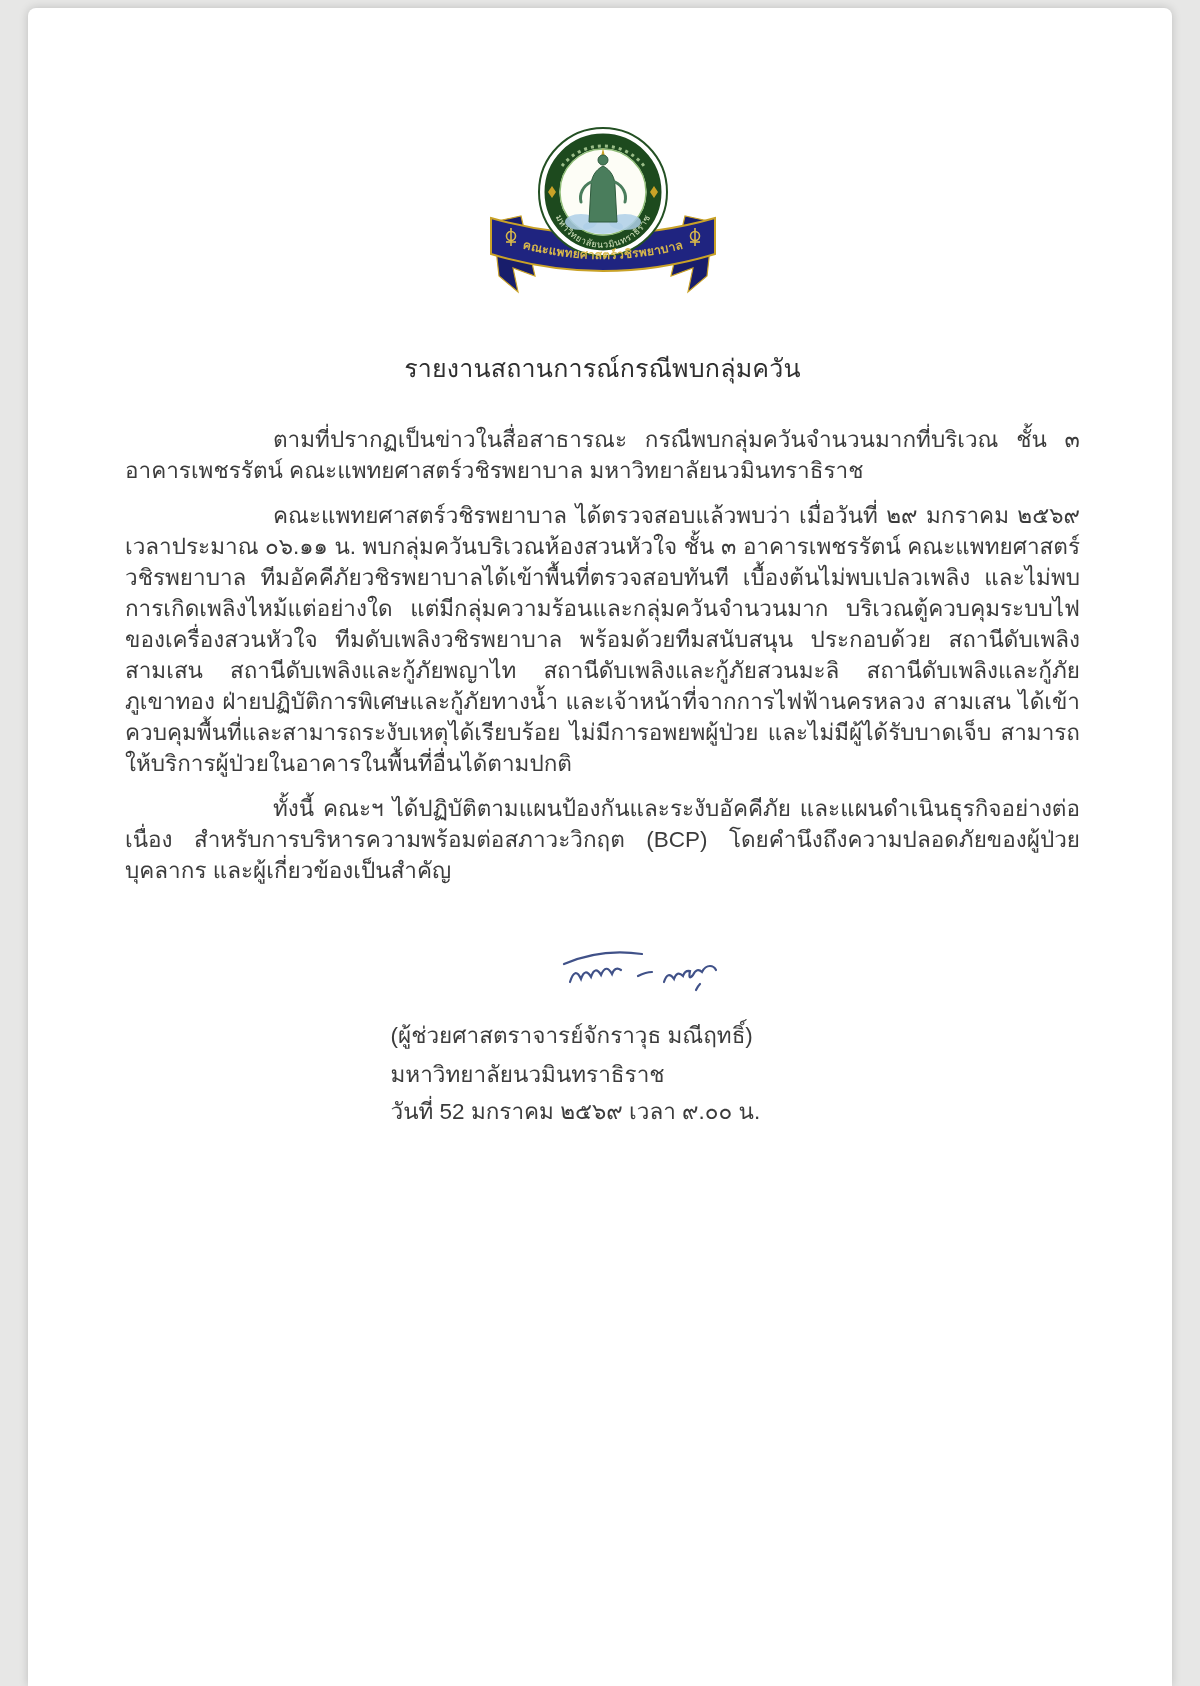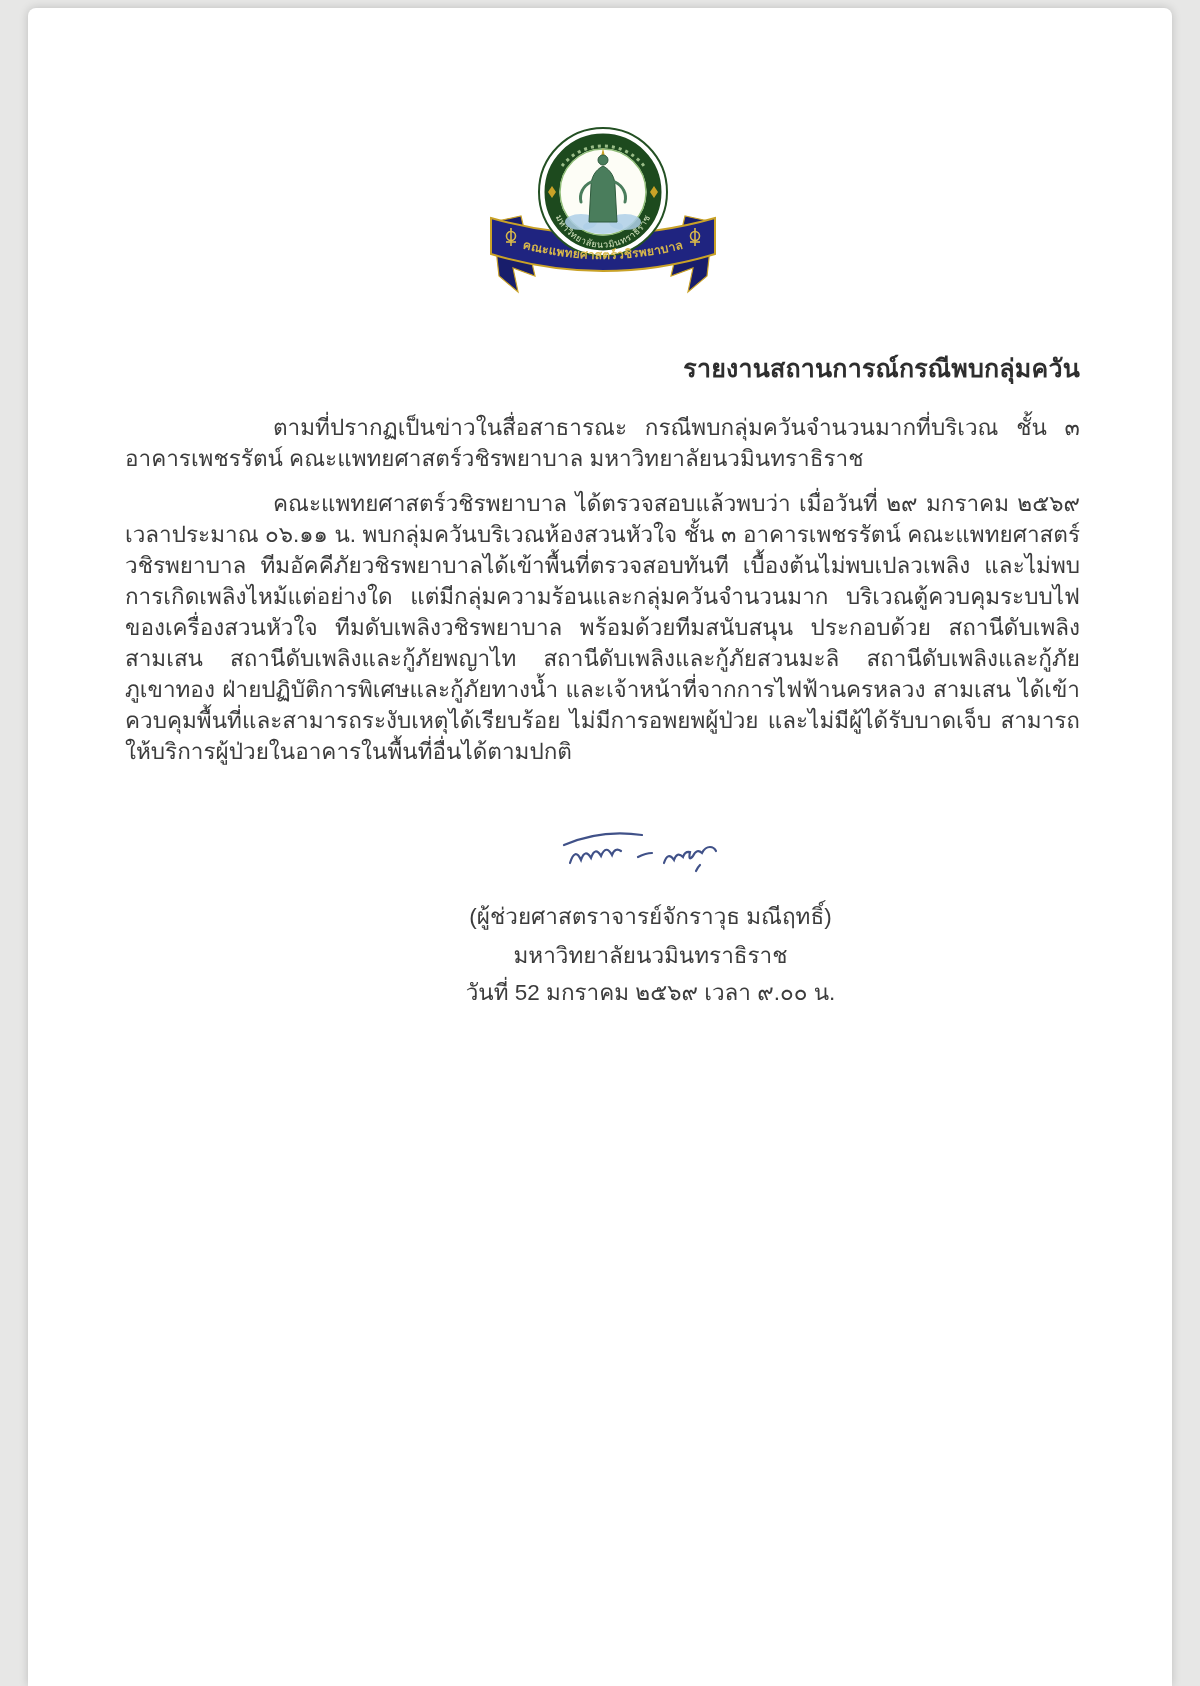--- a/index.html
+++ b/index.html
@@ -7,33 +7,33 @@
   .canvas{position:relative;width:1200px;height:1686px;background:#e7e7e6;overflow:hidden;}
   .page{
     position:absolute;left:28px;top:8px;width:1144px;height:1678px;
     background:#ffffff;border-radius:8px 8px 0 0;
     box-shadow:0 0 10px rgba(0,0,0,.18);
     box-sizing:border-box;
     padding:118px 92px 0 97px;
   }
   .logo-wrap{width:252px;margin:0 auto;}
   .doc-title{
-    text-align:right;font-size:25px;font-weight:bold;color:#2e2e2e;
+    text-align:center;font-size:25px;font-weight:normal;color:#2e2e2e;
     margin:30px 0 0 0;letter-spacing:.2px;
   }
   .body-text{margin:0 auto;color:#3c3c3c;}
   .para{
     font-size:22.5px;line-height:31px;margin:14px 0 0 0;
     text-indent:148px;text-align:justify;text-justify:inter-cluster;
     color:#3c3c3c;
   }
-  .para.first{margin-top:24px;}
+  .para.first{margin-top:36px;}
   .sig-block{
     width:520px;margin:52px auto 12px auto;transform:translateX(48px);
-    text-align:center;color:#3c3c3c;
+    text-align:left;color:#3c3c3c;
   }
   .sig-img{display:block;margin:0 auto 6px auto;}
   .sig-line{font-size:22.5px;line-height:37px;}
   .sig-name{line-height:40px;}
 </style>
 </head>
 <body>
 
 <div class="canvas">
   <div class="page">
@@ -97,20 +97,21 @@
           <textPath href="#ribbonTextPath" startOffset="50%" text-anchor="middle">คณะแพทยศาสตร์วชิรพยาบาล</textPath>
         </text>
       </svg>
     </div>
 
     <div class="doc-title">รายงานสถานการณ์กรณีพบกลุ่มควัน</div>
 
     <div class="body-text">
       <p class="para first">ตามที่ปรากฏเป็นข่าวในสื่อสาธารณะ กรณีพบกลุ่มควันจำนวนมากที่บริเวณ ชั้น ๓ อาคารเพชรรัตน์ คณะแพทยศาสตร์วชิรพยาบาล มหาวิทยาลัยนวมินทราธิราช</p>
       <p class="para">คณะแพทยศาสตร์วชิรพยาบาล ได้ตรวจสอบแล้วพบว่า เมื่อวันที่ ๒๙ มกราคม ๒๕๖๙ เวลาประมาณ ๐๖.๑๑ น. พบกลุ่มควันบริเวณห้องสวนหัวใจ ชั้น ๓ อาคารเพชรรัตน์ คณะแพทยศาสตร์วชิรพยาบาล ทีมอัคคีภัยวชิรพยาบาลได้เข้าพื้นที่ตรวจสอบทันที เบื้องต้นไม่พบเปลวเพลิง และไม่พบการเกิดเพลิงไหม้แต่อย่างใด แต่มีกลุ่มความร้อนและกลุ่มควันจำนวนมาก บริเวณตู้ควบคุมระบบไฟของเครื่องสวนหัวใจ ทีมดับเพลิงวชิรพยาบาล พร้อมด้วยทีมสนับสนุน ประกอบด้วย สถานีดับเพลิงสามเสน สถานีดับเพลิงและกู้ภัยพญาไท สถานีดับเพลิงและกู้ภัยสวนมะลิ สถานีดับเพลิงและกู้ภัยภูเขาทอง ฝ่ายปฏิบัติการพิเศษและกู้ภัยทางน้ำ และเจ้าหน้าที่จากการไฟฟ้านครหลวง สามเสน ได้เข้าควบคุมพื้นที่และสามารถระงับเหตุได้เรียบร้อย ไม่มีการอพยพผู้ป่วย และไม่มีผู้ได้รับบาดเจ็บ สามารถให้บริการผู้ป่วยในอาคารในพื้นที่อื่นได้ตามปกติ</p>
+      <p class="para">ทั้งนี้ คณะฯ ได้ปฏิบัติตามแผนป้องกันและระงับอัคคีภัย และแผนดำเนินธุรกิจอย่างต่อเนื่อง สำหรับการบริหารความพร้อมต่อสภาวะวิกฤต (BCP) โดยคำนึงถึงความปลอดภัยของผู้ป่วย บุคลากร และผู้เกี่ยวข้องเป็นสำคัญ</p>
     </div>
 
     <div class="sig-block">
       <svg class="sig-img" width="210" height="72" viewBox="0 0 210 72" xmlns="http://www.w3.org/2000/svg">
         <g fill="none" stroke="#2c3f7c" stroke-width="2.2" stroke-linecap="round" opacity=".9">
           <path d="M18,26 Q55,10 96,16"></path>
           <path d="M24,44 q5,-16 11,-3 q4,-12 10,-2 q4,-12 10,-2 q5,-12 11,-1 q3,-8 9,-4"></path>
           <path d="M92,38 q8,-4 14,-4"></path>
           <path d="M118,44 q4,-12 10,-3 q3,-9 9,-3 q2,-6 7,-5 q-2,10 3,4 q4,-8 9,-3 q3,-6 8,-6 q4,0 6,4"></path>
           <path d="M150,52 q2,-4 4,-6"></path>

